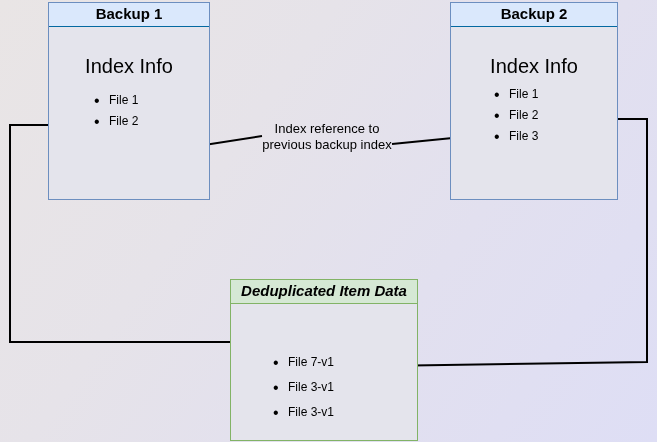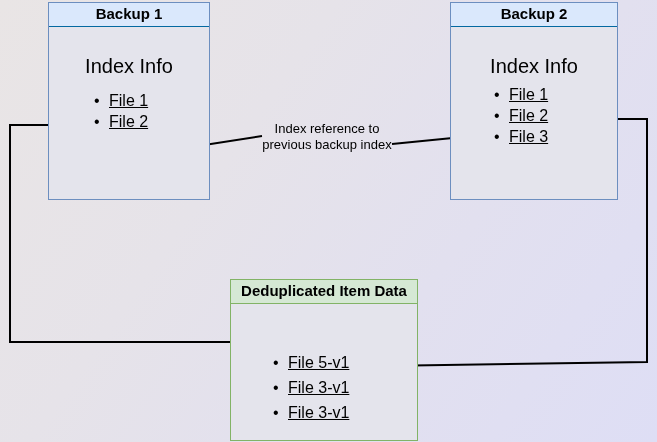--- a/index.html
+++ b/index.html
@@ -36,47 +36,47 @@
     text-align: center;
     font-size: 15px;
     font-weight: bold;
     color: #000;
     padding: 5px 0 6px 0;
     line-height: 12px;
   }
   .box.green .box-header {
     border-bottom-color: #82b366;
     background: #d5e8d4;
+    font-style: italic;
   }
   .box-body {
     position: relative;
     flex: 1;
   }
   .index-title {
     position: absolute;
     left: 0; right: 0;
     top: 28px;
     text-align: center;
     font-size: 20px;
     color: #000;
   }
   .file-list {
     position: absolute;
     margin: 0;
     padding: 0;
     list-style: none;
   }
   .file-list li {
-    font-size: 16px;
+    font-size: 12px;
     line-height: 21px;
     color: #000;
     white-space: nowrap;
     position: relative;
     padding-left: 15px;
-    text-decoration: underline;
   }
   .file-list li:before {
     content: "\2022";
     position: absolute;
     left: 0;
     top: 0;
     font-size: 16px;
   }
   #backup1 { left: 48px; top: 2px; width: 162px; height: 198px; }
   #backup1 .file-list { left: 45px; top: 63px; }
@@ -139,21 +139,21 @@
       <li>File 2</li>
       <li>File 3</li>
     </ul>
   </div>
 </div>
 
 <div class="box green" id="dedup">
   <div class="box-header">Deduplicated Item Data</div>
   <div class="box-body">
     <ul class="file-list">
-      <li>File 5-v1</li>
+      <li>File 7-v1</li>
       <li>File 3-v1</li>
       <li>File 3-v1</li>
     </ul>
   </div>
 </div>
 
 <div class="edge-label">
   <div>Index reference to</div>
   <div>previous backup index</div>
 </div>

